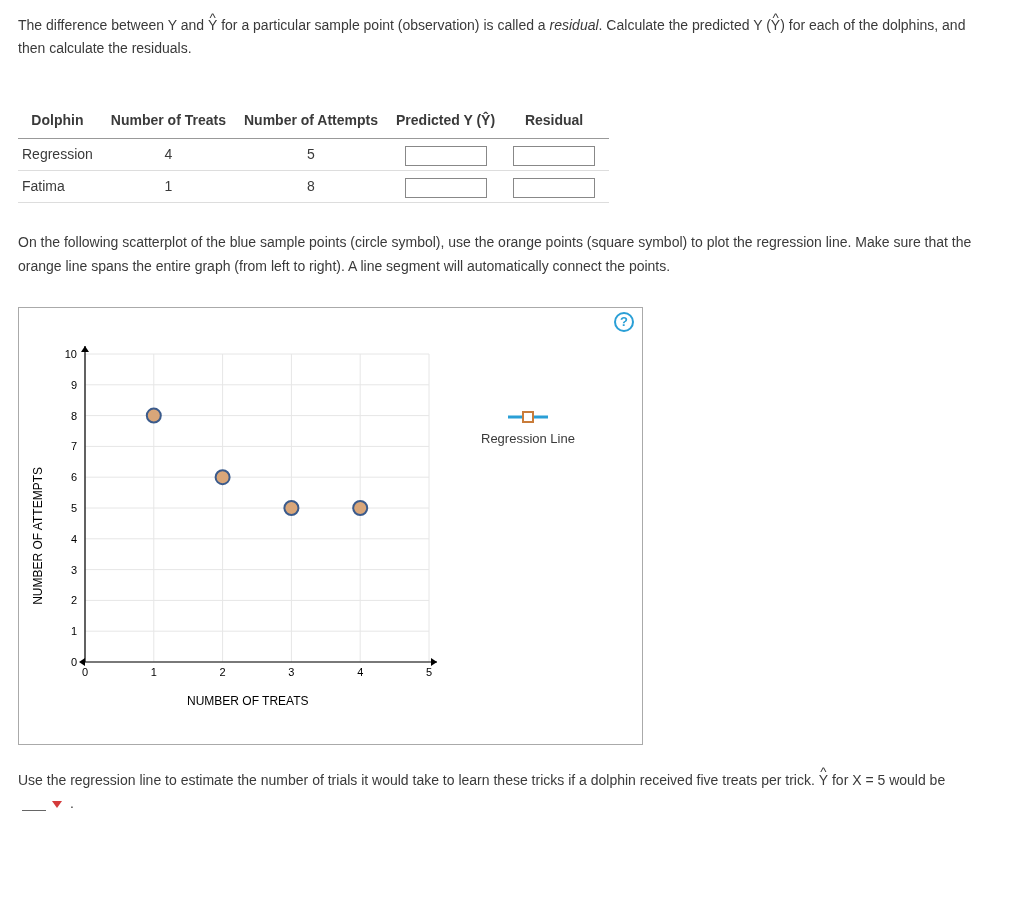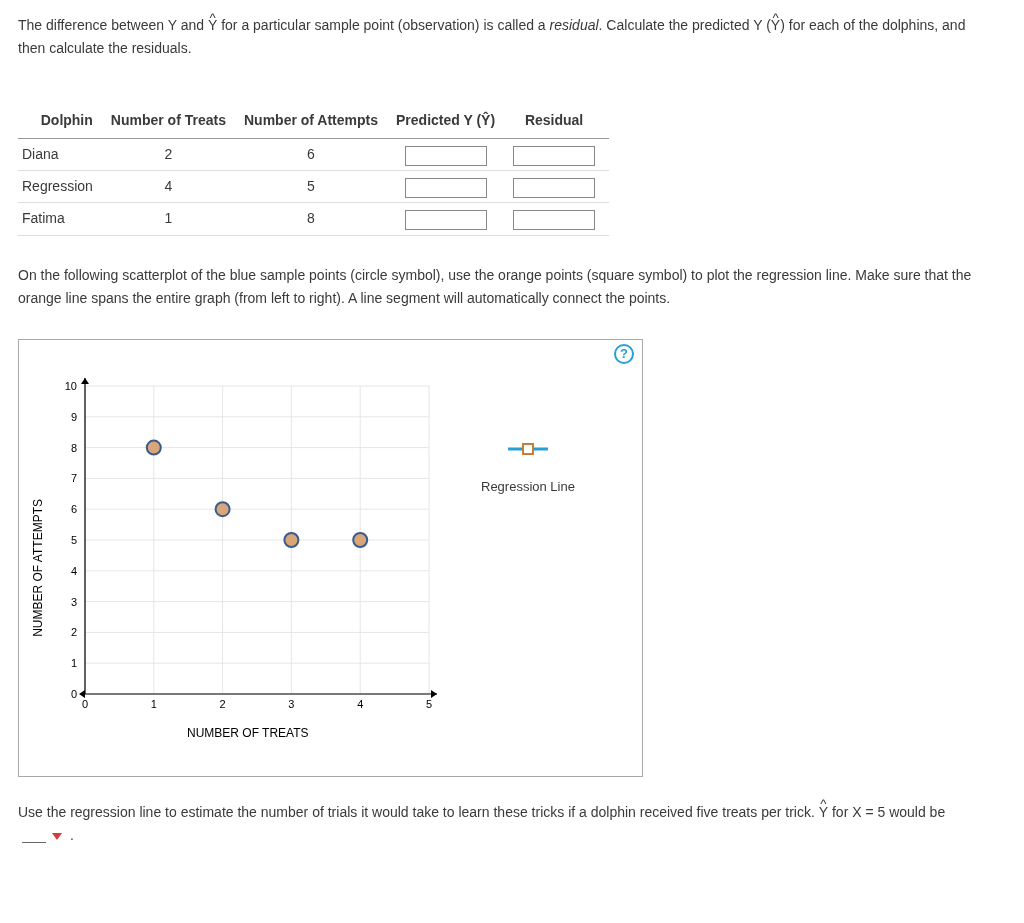--- a/index.html
+++ b/index.html
@@ -11,21 +11,21 @@
       padding: 14px 18px;
       line-height: 1.65;
       background: #fff;
     }
     .intro { margin-bottom: 45px; max-width: 960px; }
     .intro em { font-style: italic; }
     .yhat { position: relative; display: inline-block; }
     .yhat .hat { position: absolute; top: -0.55em; left: 50%; transform: translateX(-50%); font-size: 0.95em; }
     table.data-table { border-collapse: collapse; margin-bottom: 28px; }
     table.data-table th {
-      text-align: right;
+      text-align: center;
       font-weight: bold;
       padding: 4px 14px 6px 4px;
       border-bottom: 1px solid #999;
       white-space: nowrap;
     }
     table.data-table td {
       padding: 4px 14px 4px 4px;
       border-bottom: 1px solid #ddd;
       text-align: left;
     }
@@ -65,21 +65,21 @@
       cursor: pointer;
     }
     .chart-body { display: flex; padding: 14px 10px 18px 10px; }
     .plot-region { position: relative; width: 430px; height: 380px; display: flex; }
     .y-axis-label { writing-mode: vertical-rl; transform: rotate(180deg); text-align: center; font-size: 12px; color: #000; margin-right: 4px; align-self: center; }
     .plot-and-xlabel { display: flex; flex-direction: column; }
     .plot-svg-wrap { position: relative; width: 390px; height: 340px; }
     .plot-svg-wrap svg { width: 100%; height: 100%; }
     .x-axis-label { text-align: center; font-size: 12px; color: #000; margin-top: 6px; }
     .legend { margin-left: 22px; margin-top: 64px; font-size: 13px; }
-    .legend-row { display: flex; flex-direction: column; align-items: center; gap: 20px; text-align: center; }
+    .legend-row { display: flex; flex-direction: column; align-items: center; gap: 4px; text-align: center; }
     .legend-marker svg { display: block; }
     .final-para { max-width: 960px; }
     .dropdown-placeholder {
       display: inline-flex;
       align-items: center;
       gap: 6px;
       padding: 0 4px;
       vertical-align: middle;
     }
     .drop-line { border-bottom: 1px solid #666; width: 24px; height: 1em; display: inline-block; }
@@ -96,27 +96,20 @@
   <thead>
     <tr>
       <th>Dolphin</th>
       <th style="text-align:center;">Number of Treats</th>
       <th style="text-align:center;">Number of Attempts</th>
       <th style="text-align:center;"><span>Predicted Y (Ŷ)</span></th>
       <th style="text-align:center;">Residual</th>
     </tr>
   </thead>
   <tbody>
-    <tr>
-      <td>Diana</td>
-      <td class="center">2</td>
-      <td class="center">6</td>
-      <td class="center"><span class="txtbox"></span></td>
-      <td class="center"><span class="txtbox"></span></td>
-    </tr>
     <tr>
       <td>Regression</td>
       <td class="center">4</td>
       <td class="center">5</td>
       <td class="center"><span class="txtbox"></span></td>
       <td class="center"><span class="txtbox"></span></td>
     </tr>
     <tr>
       <td>Fatima</td>
       <td class="center">1</td>

